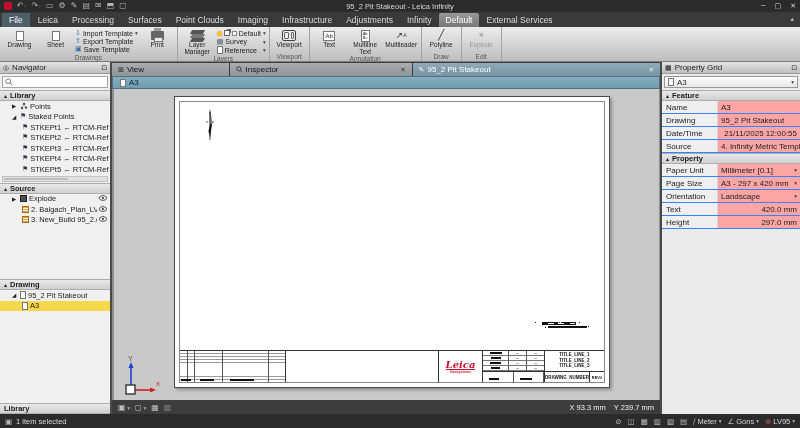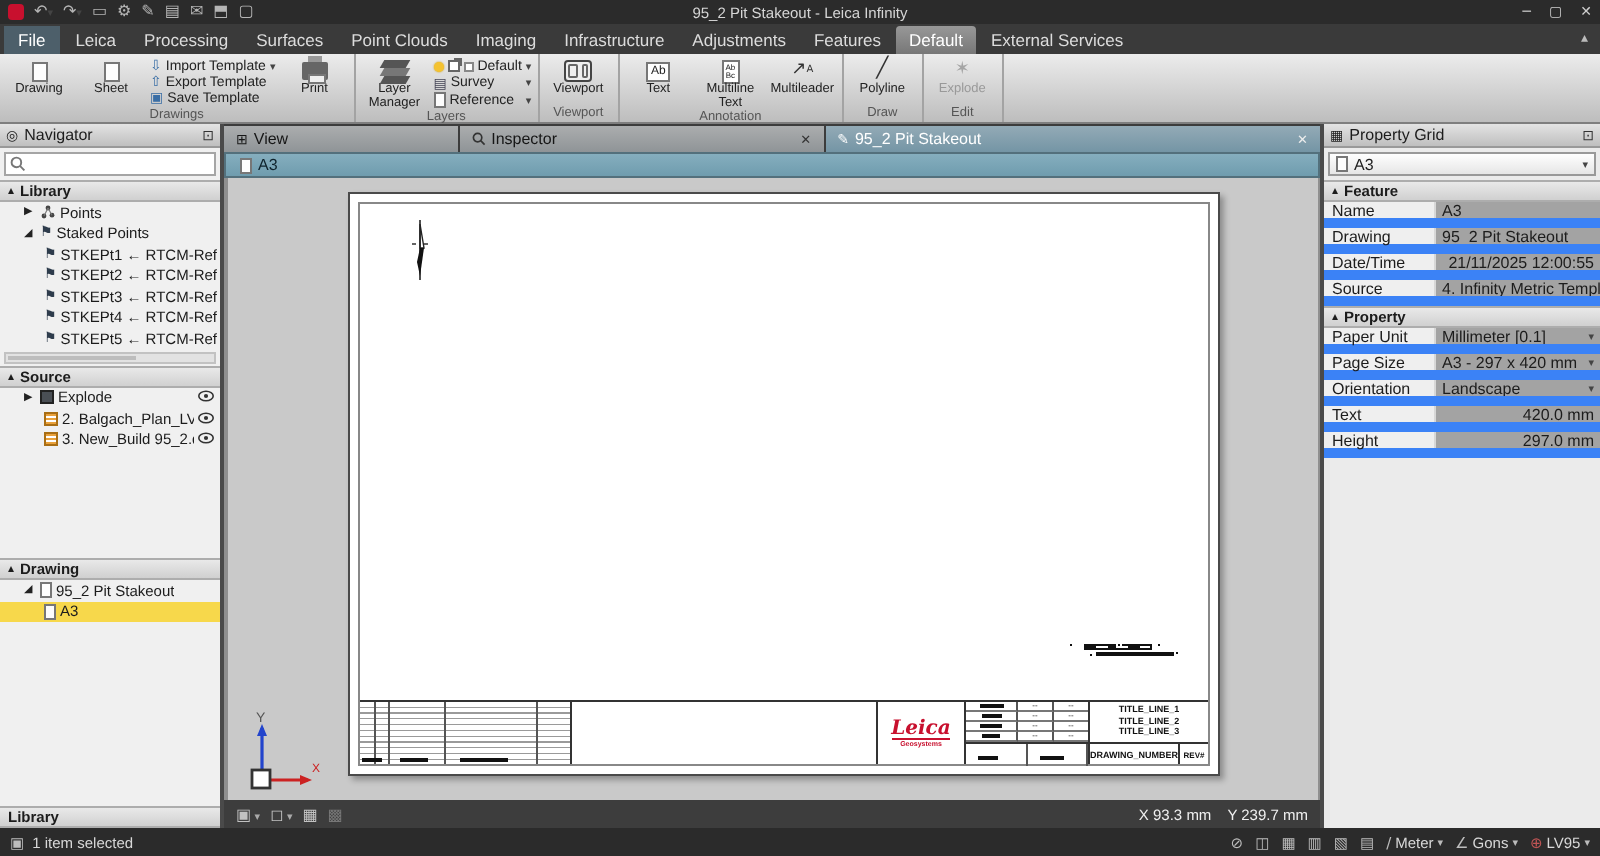--- a/index.html
+++ b/index.html
@@ -140,21 +140,21 @@
     gap:5px; padding:0 6px; color:#c2c2c2; font-size:8px; }
   .canvas-toolbar .ico { font-size:8px; }
   .coords { margin-left:auto; color:#f0f0f0; font-size:7.5px; display:flex; gap:8px; }
 
   
   .propgrid { width:140px; flex:0 0 auto; background:#ebebeb; border-left:2px solid #4a4a4a;
     display:flex; flex-direction:column; font-size:8px; color:#1c1c1c; }
   .selector { height:12px; flex:0 0 auto; margin:2px; border:1px solid #999;
     background:linear-gradient(#fefefe,#e6e6e6); display:flex; align-items:center; gap:3px; padding:0 3px; }
   .selector .dd { margin-left:auto; }
-  .pg-row { height:13px; flex:0 0 auto; display:flex; border-bottom:5px solid #3b82f6; background:#a3a3a3; }
+  .pg-row { height:13px; flex:0 0 auto; display:flex; border-bottom:1px solid #3b82f6; background:#fca5a5; }
   .pg-label { width:56px; flex:0 0 auto; background:#efefef; border-right:1px solid #d8d8d8;
     display:flex; align-items:center; padding-left:4px; }
   .pg-value { flex:1; display:flex; align-items:center; padding:0 3px; overflow:hidden; white-space:nowrap; }
   .pg-value.right { justify-content:flex-end; }
   .pg-value .dd { margin-left:auto; }
   .pg-buttons { margin-top:auto; display:flex; justify-content:flex-end; gap:6px; padding:4px 5px 5px; }
   .btn { width:52px; height:13px; border:1px solid #8e8e8e; background:linear-gradient(#f6f6f6,#dadada);
     font-size:8px; color:#222; display:flex; align-items:center; justify-content:center; }
 
   
@@ -192,21 +192,21 @@
 
   <div class="tabstrip">
     <span class="rtab file">File</span>
     <span class="rtab">Leica</span>
     <span class="rtab">Processing</span>
     <span class="rtab">Surfaces</span>
     <span class="rtab">Point Clouds</span>
     <span class="rtab">Imaging</span>
     <span class="rtab">Infrastructure</span>
     <span class="rtab">Adjustments</span>
-    <span class="rtab">Features</span>
+    <span class="rtab">Infinity</span>
     <span class="rtab active">Default</span>
     <span class="rtab">External Services</span>
     <span class="ribbon-collapse ico">▴</span>
   </div>
 
   <div class="ribbon">
     <div class="rgroup">
       <div class="rgroup-body">
         <div class="bigbtn">
           <span class="bico">

